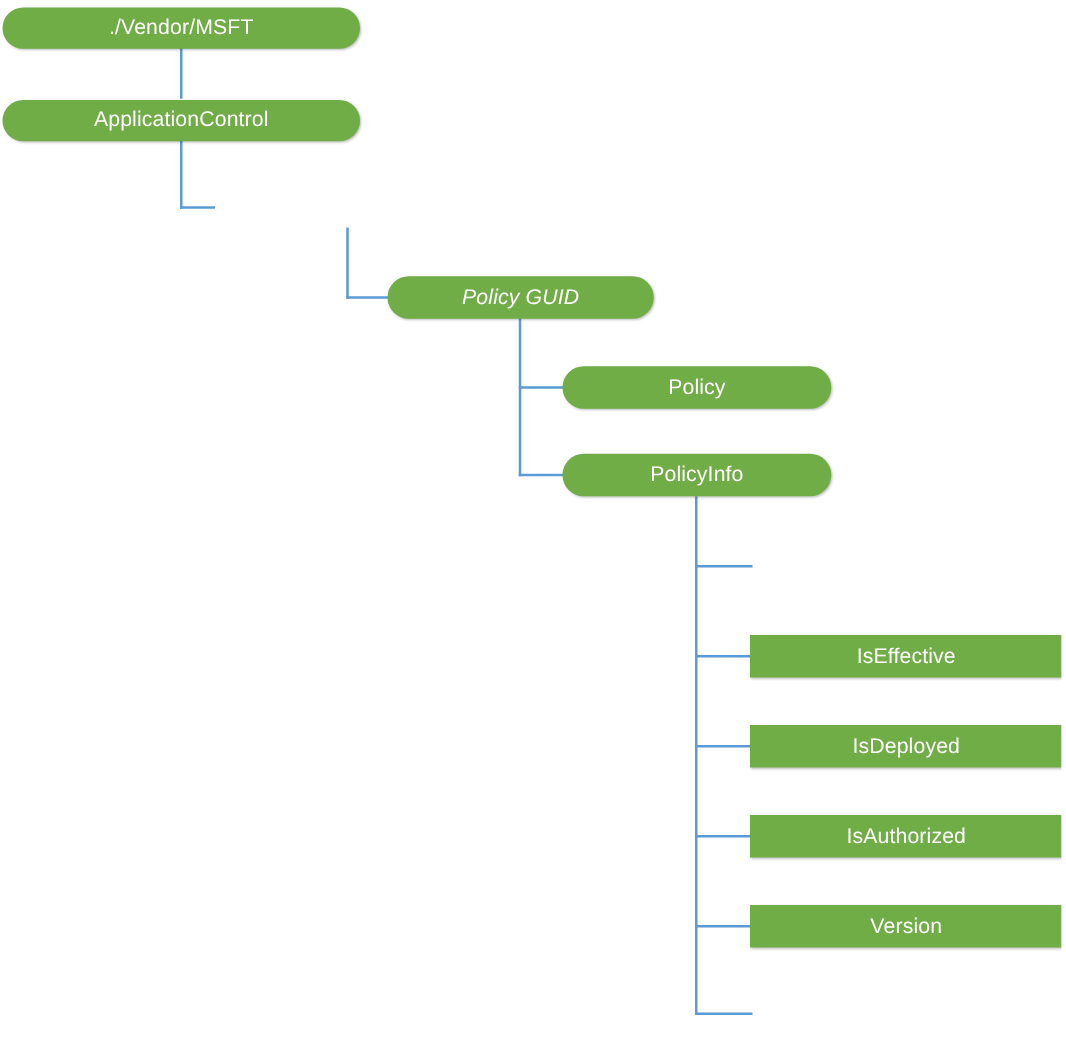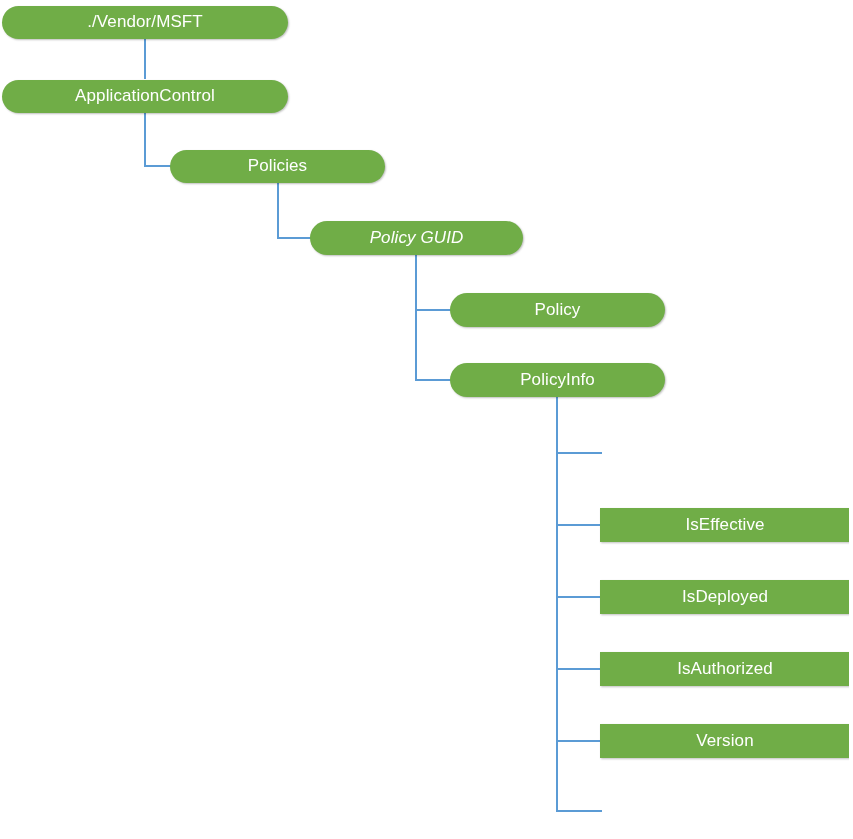--- a/index.html
+++ b/index.html
@@ -68,21 +68,20 @@
   <div class="line h" style="left:556px; top:524px; width:46px;"></div>
   <div class="line h" style="left:556px; top:596px; width:46px;"></div>
   <div class="line h" style="left:556px; top:668px; width:46px;"></div>
   <div class="line h" style="left:556px; top:740px; width:46px;"></div>
   <div class="line h" style="left:556px; top:810px; width:46px;"></div>
 
   <div class="node rounded" style="left:2px; top:6px; width:286px; height:33px;">./Vendor/MSFT</div>
 
   <div class="node rounded" style="left:2px; top:80px; width:286px; height:33px;">ApplicationControl</div>
 
-  <div class="node rounded" style="left:170px; top:150px; width:215px; height:33px;">Policies</div>
 
   <div class="node rounded italic" style="left:310px; top:221px; width:213px; height:34px;font-style:italic;">Policy GUID</div>
 
   <div class="node rounded" style="left:450px; top:293px; width:215px; height:34px;">Policy</div>
 
   <div class="node rounded" style="left:450px; top:363px; width:215px; height:34px;">PolicyInfo</div>
 
 
   <div class="node rect" style="left:600px; top:508px; width:250px; height:34px;">IsEffective</div>
 

